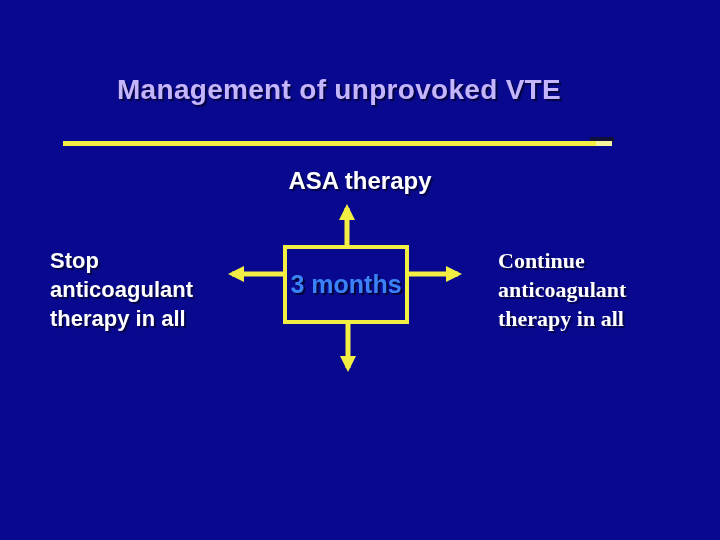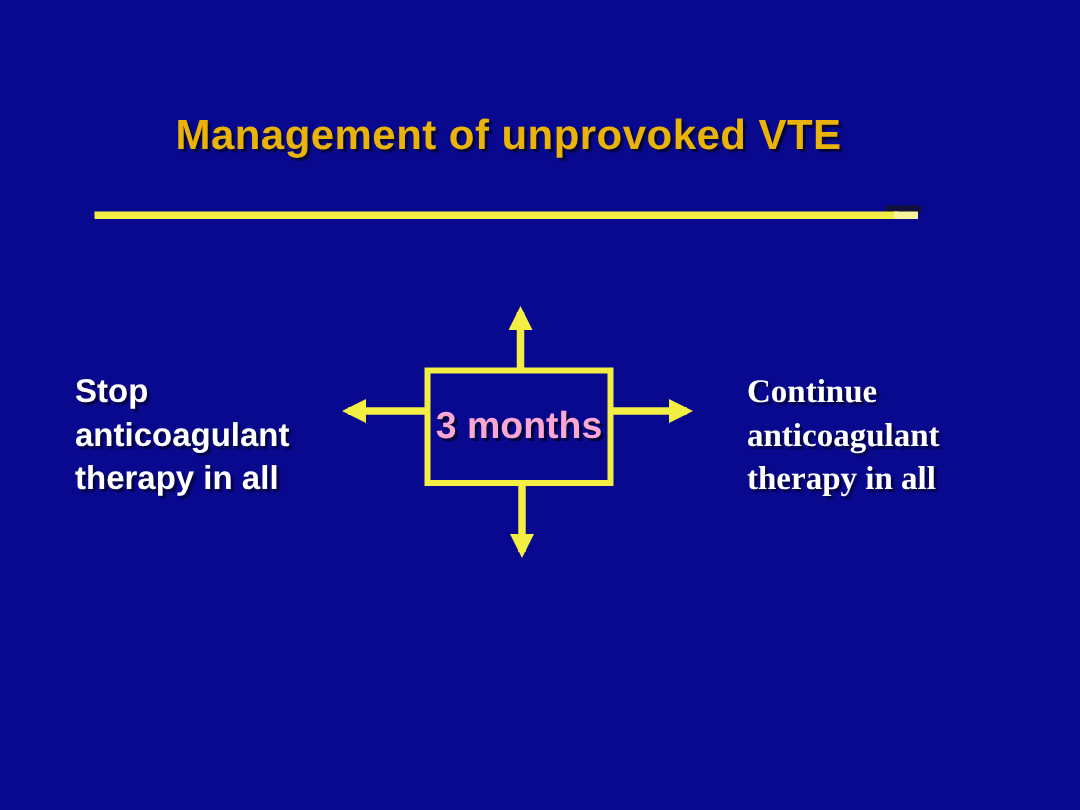--- a/index.html
+++ b/index.html
@@ -3,40 +3,40 @@
 <meta charset="utf-8">
 <style>
   html,body { margin:0; padding:0; background:#000; }
   .slide {
     position:relative; width:720px; height:540px; overflow:hidden;
     background:#09098F;
     font-family:"Liberation Sans", sans-serif; font-weight:bold;
   }
   .title {
     position:absolute; left:117px; top:74px; margin:0;
-    font-size:28px; color:#eab308; letter-spacing:0.3px;
+    font-size:28px; color:#c4b5fd; letter-spacing:0.3px;
     text-shadow:2px 2px 1px rgba(0,0,10,0.6);
     white-space:nowrap;
   }
   .rule-shadow { position:absolute; left:590px; top:137px; width:24px; height:5px; background:#10103A; }
   .rule-main   { position:absolute; left:63px;  top:141px; width:536px; height:5px; background:#F2EE43; }
   .rule-tip    { position:absolute; left:596px; top:141px; width:16px;  height:5px; background:#F7F4A0; }
   .asa-label {
     position:absolute; left:0; top:167px; width:720px;
     text-align:center; font-size:24px; color:#FFFFFF;
     text-shadow:2px 2px 1px rgba(0,0,10,0.55);
   }
   .arrows { position:absolute; left:0; top:0; pointer-events:none; }
   .center-box {
     position:absolute; left:283px; top:245px; width:126px; height:79px;
     box-sizing:border-box; border:4px solid #F2EE43;
     display:flex; align-items:center; justify-content:center;
   }
   .center-box span {
-    font-size:25px; color:#f9a8d4;
+    font-size:25px; color:#3b82f6;
     text-shadow:2px 2px 0 rgba(0,0,10,0.65);
     white-space:nowrap;
   }
   .side-text {
     position:absolute; top:246px;
     font-size:22px; line-height:29px; color:#FFFFFF;
     white-space:pre-line;
     text-shadow:2px 2px 1px rgba(0,0,10,0.55);
   }
   .side-text.left  { left:50px; }
@@ -54,20 +54,21 @@
 <div class="slide">
 
   <h1 class="title">Management of unprovoked VTE</h1>
 
   <div>
     <div class="rule-shadow"></div>
     <div class="rule-main"></div>
     <div class="rule-tip"></div>
   </div>
 
+  <div class="asa-label">ASA therapy</div>
 
   <svg class="arrows" width="720" height="540" viewBox="0 0 720 540">
     <defs>
       <marker id="ah" markerUnits="userSpaceOnUse" markerWidth="16" markerHeight="16" refX="12" refY="8" orient="auto">
         <path d="M0,0 L16,8 L0,16 Z" fill="#F2EE43"></path>
       </marker>
     </defs>
     <line x1="347" y1="246" x2="347" y2="208" stroke="#F2EE43" stroke-width="5" marker-end="url(#ah)"></line>
     <line x1="284" y1="274" x2="232" y2="274" stroke="#F2EE43" stroke-width="5" marker-end="url(#ah)"></line>
     <line x1="407" y1="274" x2="458" y2="274" stroke="#F2EE43" stroke-width="5" marker-end="url(#ah)"></line>

